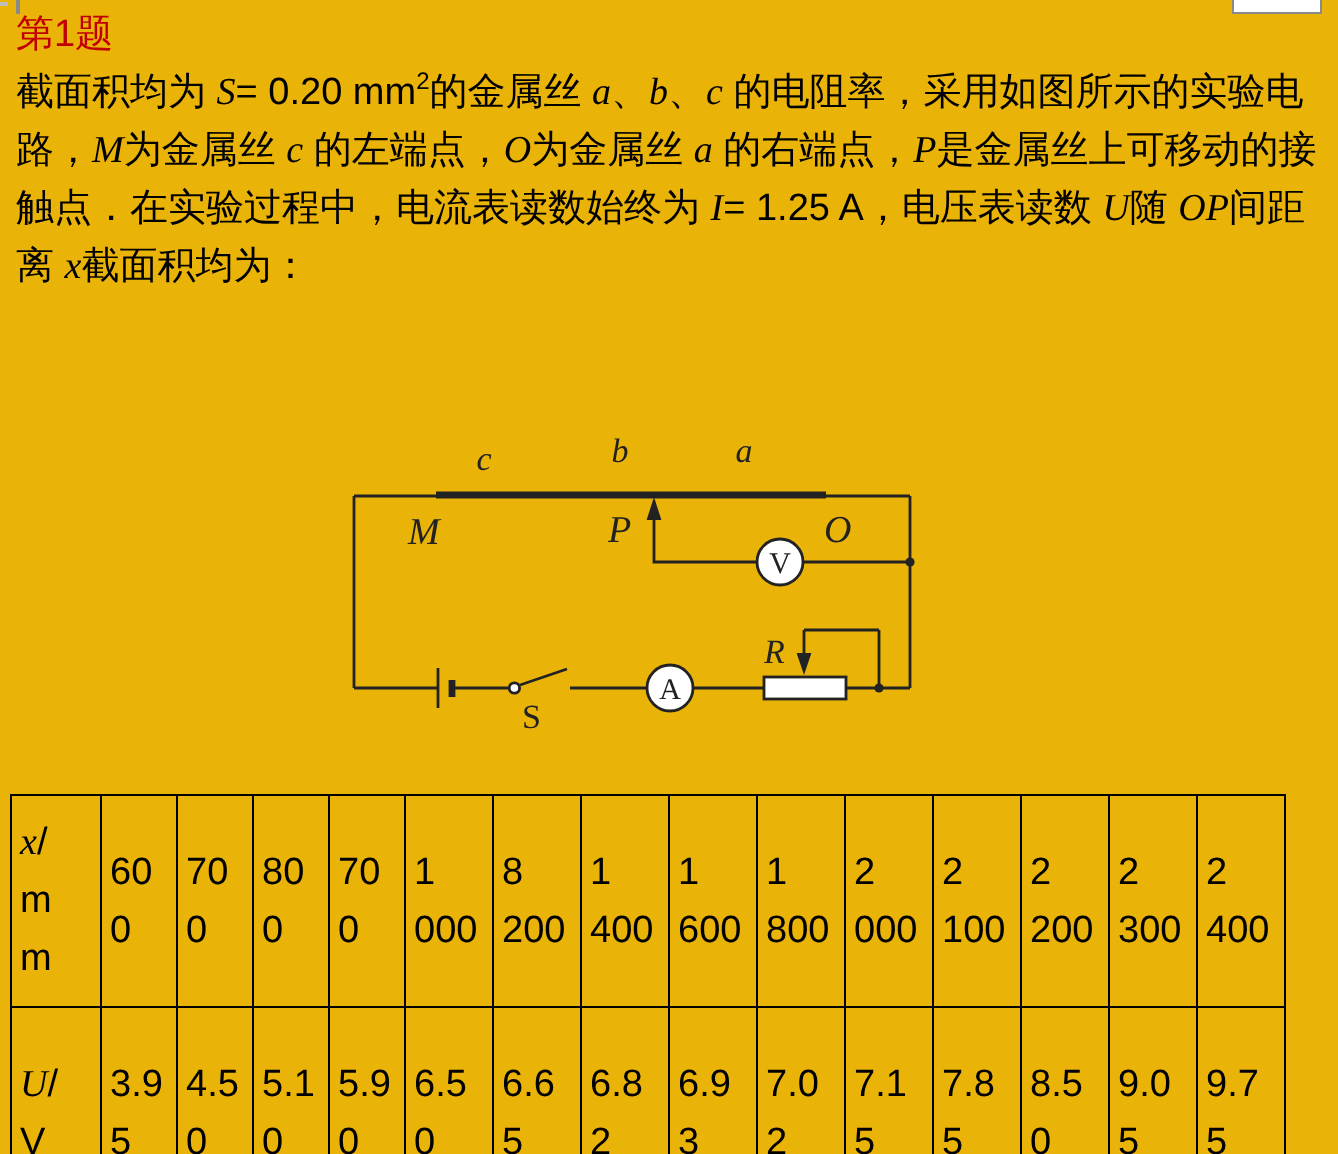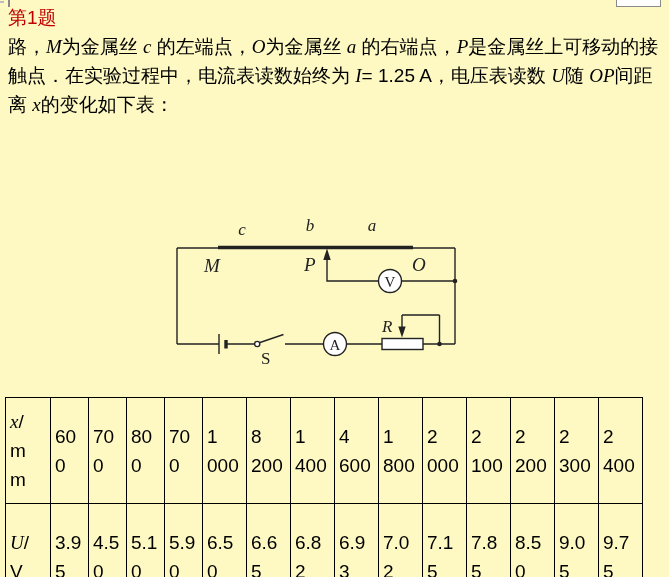--- a/index.html
+++ b/index.html
@@ -1,17 +1,17 @@
 <!DOCTYPE html>
 <html><head>
 <meta charset="utf-8">
 <style>
   html,body { margin:0; padding:0; background:#fff; }
   .page {
-    position:relative; width:669px; height:577px; background:#fef9c3;
+    position:relative; width:669px; height:577px; background:#eab308;
     overflow:hidden; font-family:"Liberation Sans",sans-serif; color:#000;
   }
   
   .artifact-box { position:absolute; left:616px; top:-5px; width:43px; height:10px;
     border:1px solid #8a8a8a; background:#fff; }
   .artifact-l1 { position:absolute; left:8px; top:0; width:2px; height:7px; background:#8a8a8a; }
   .artifact-l2 { position:absolute; left:0; top:1px; width:4px; height:2px; background:#bdbdbd; }
 
   
   .textblock { position:absolute; left:8px; top:3px; width:655px;
@@ -44,23 +44,24 @@
 
 <div class="page">
 
   <div class="artifact-l1"></div>
   <div class="artifact-l2"></div>
   <div class="artifact-box"></div>
 
   <div class="textblock">
     <div class="line" style="color: rgb(192, 0, 0);">第1题</div>
     <div id="para">
+        <div class="line"><span>截面积均为 </span><span class="var">S</span><span>= 0.20 mm</span><sup>2</sup><span>的金属丝 </span><span class="var">a</span><span>、</span><span class="var">b</span><span>、</span><span class="var">c</span><span> 的电阻率，采用如图所示的实验电</span></div>
         <div class="line"><span>路，</span><span class="var">M</span><span>为金属丝 </span><span class="var">c</span><span> 的左端点，</span><span class="var">O</span><span>为金属丝 </span><span class="var">a</span><span> 的右端点，</span><span class="var">P</span><span>是金属丝上可移动的接</span></div>
         <div class="line"><span>触点．在实验过程中，电流表读数始终为 </span><span class="var">I</span><span>= 1.25 A，电压表读数 </span><span class="var">U</span><span>随 </span><span class="var">OP</span><span>间距</span></div>
-        <div class="line"><span>离 </span><span class="var">x</span><span>的变化如下表：</span></div>
+        <div class="line"><span>离 </span><span class="var">x</span><span>截面积均为：</span></div>
       </div>
   </div>
 
   <svg class="circuit" width="669" height="577" viewBox="0 0 669 577">
     <g stroke="#222" stroke-width="1.4" fill="none">
 
       <path d="M177,248 H455"></path>
       <path d="M177,248 V344"></path>
       <path d="M455,248 V344"></path>
       <path d="M177,344 H219 M226.5,344 H254.8 M285,344 H323.5 M346.5,344 H382 M423,344 H455"></path>
@@ -124,21 +125,21 @@
           <th><span class="var">x</span><span class="unit">/
 m
 m</span></th>
           <td>600</td>
           <td>700</td>
           <td>800</td>
           <td>700</td>
           <td>1 000</td>
           <td>8 200</td>
           <td>1 400</td>
-          <td>4 600</td>
+          <td>1 600</td>
           <td>1 800</td>
           <td>2 000</td>
           <td>2 100</td>
           <td>2 200</td>
           <td>2 300</td>
           <td>2 400</td>
         </tr>
         <tr>
           <th><span class="var">U</span><span class="unit">/
 V</span></th>

